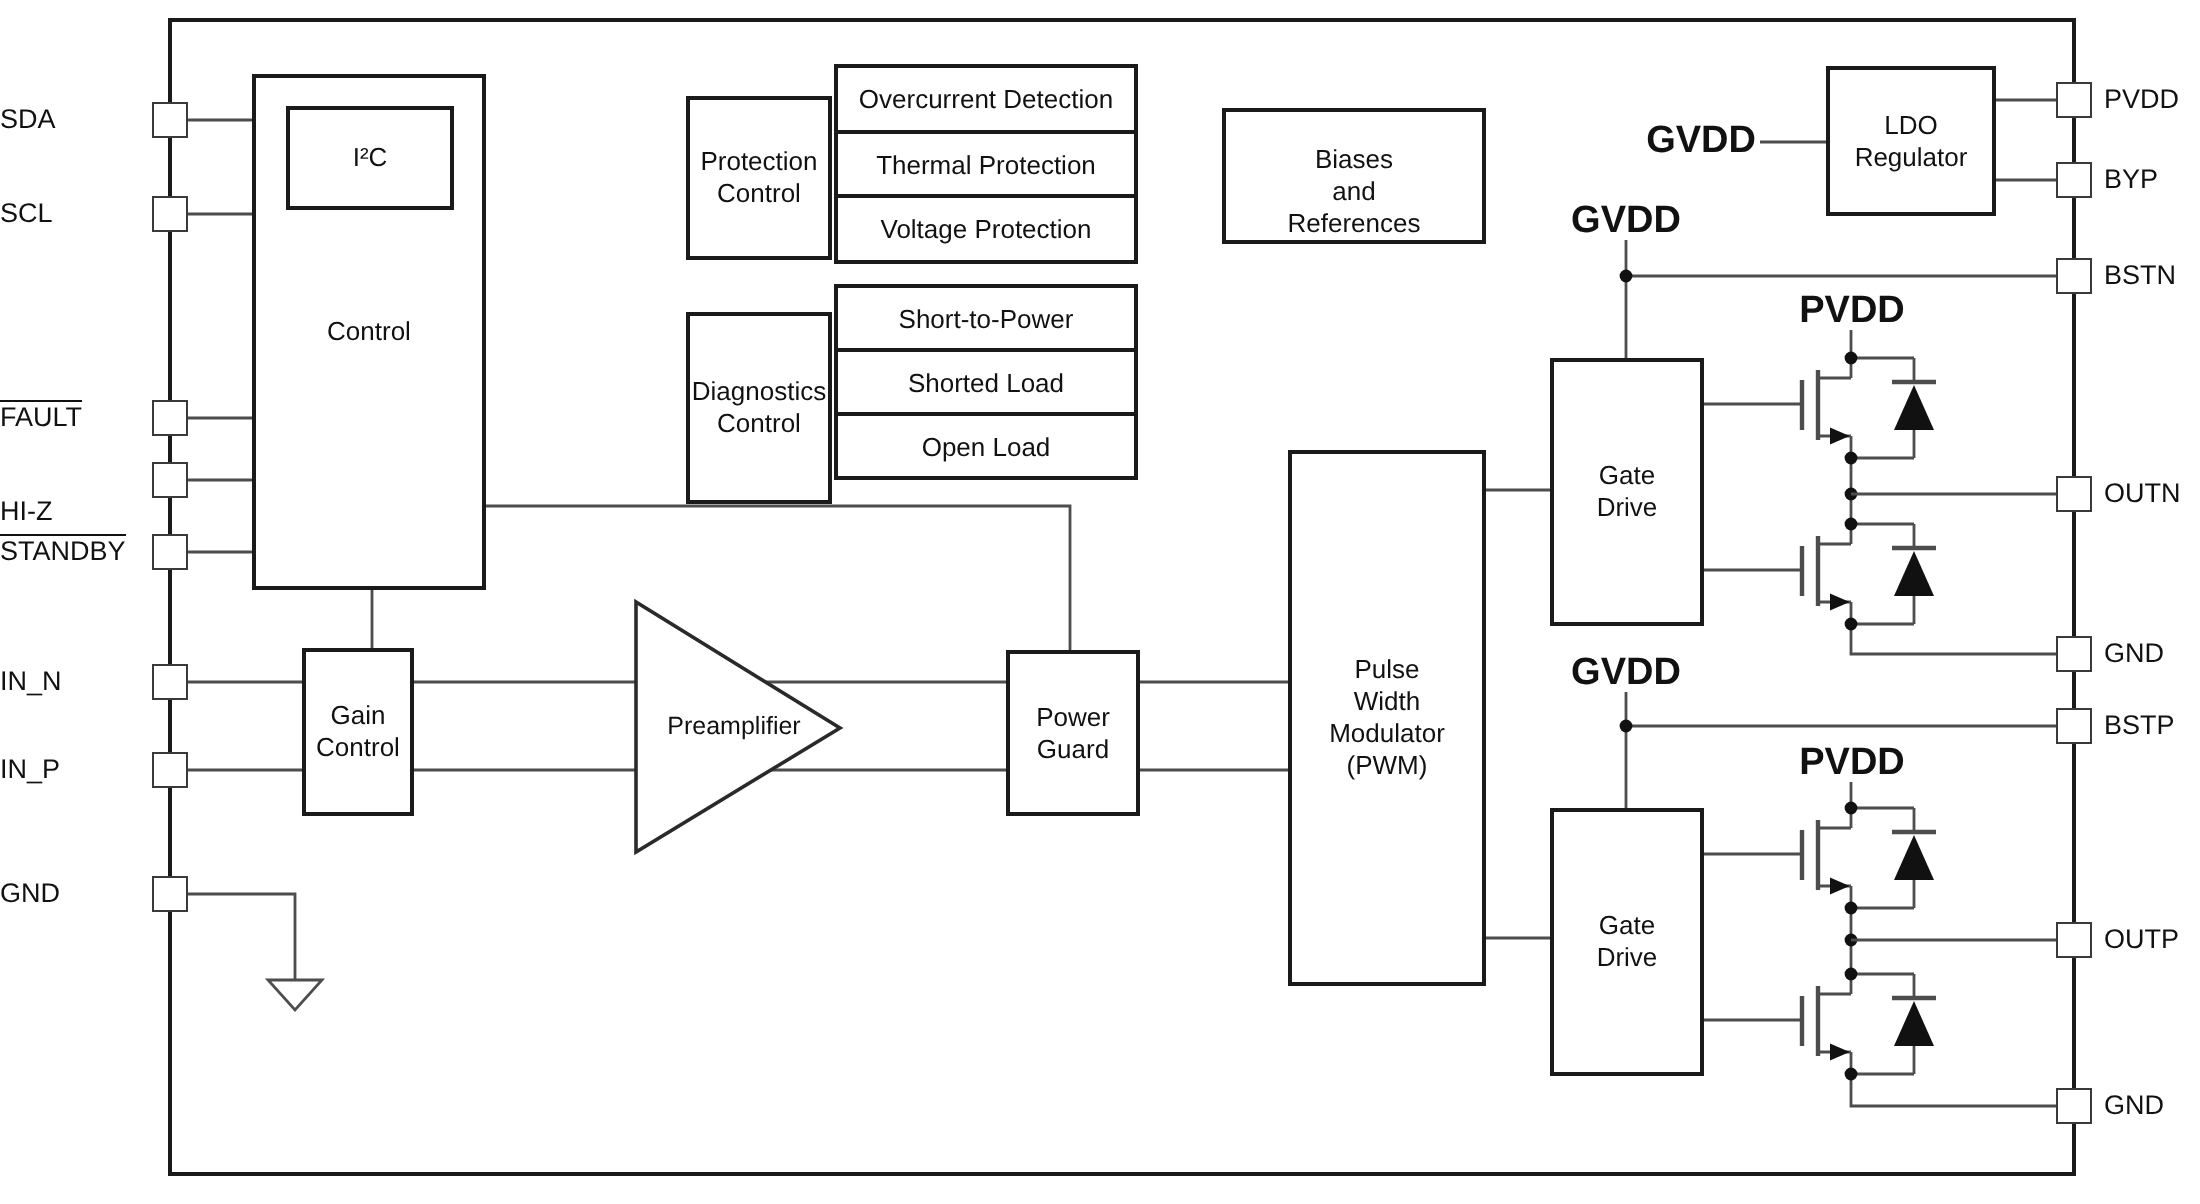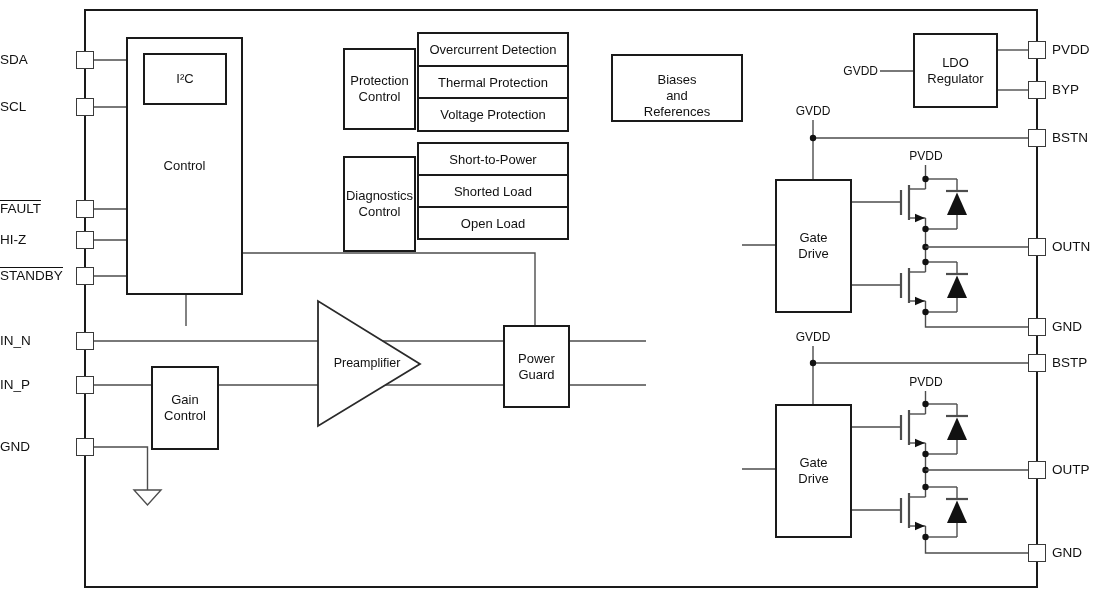--- a/index.html
+++ b/index.html
@@ -31,22 +31,23 @@
     position:absolute;width:18px;height:18px;box-sizing:border-box;
     border:1.5px solid #3a3a3a;background:#fff;
   }
   .pinlabel{
     position:absolute;font-size:13.5px;line-height:17px;height:17px;white-space:nowrap;
   }
   .pinlabel.left{left:0;width:70px;text-align:left;}
   .pinlabel.right{left:1052px;width:80px;text-align:left;}
   .ol{display:inline-block;border-top:1.5px solid #111;line-height:15px;}
   .netlabel{
-    position:absolute;font-size:12px;line-height:16px;width:60px;text-align:center;
+    position:absolute;font-size:19px;line-height:16px;width:60px;text-align:center;
     white-space:nowrap;
+    font-weight:bold;
   }
   .netlabel.r{text-align:right;}
   .lbl-preamp{
     position:absolute;left:328px;top:356px;width:78px;text-align:center;
     font-size:12.5px;
   }
 </style>
 </head>
 <body>
 
@@ -179,32 +180,38 @@
     <span>Biases
 and
 References</span>
   </div>
 
   <div class="blk" style="left:913px;top:33px;width:85px;height:75px;">
     <span>LDO
 Regulator</span>
   </div>
 
-  <div class="blk" style="left:151px;top:324px;width:68px;height:84px;margin-top:42px;">
+  <div class="blk" style="left:151px;top:324px;width:56px;height:84px;">
     <span>Gain
 Control</span>
   </div>
 
   <div class="lbl-preamp">Preamplifier</div>
 
   <div class="blk" style="left:503px;top:325px;width:67px;height:83px;">
     <span>Power
 Guard</span>
   </div>
 
+  <div class="blk" style="left:644px;top:225px;width:99px;height:268px;">
+    <span>Pulse
+Width
+Modulator
+(PWM)</span>
+  </div>
 
   <div class="blk" style="left:775px;top:179px;width:77px;height:134px;">
     <span>Gate
 Drive</span>
   </div>
   <div class="blk" style="left:775px;top:404px;width:77px;height:134px;">
     <span>Gate
 Drive</span>
   </div>
 
@@ -213,21 +220,21 @@
   <div class="netlabel" style="left:783px;top:329px;">GVDD</div>
   <div class="netlabel" style="left:896px;top:148px;">PVDD</div>
   <div class="netlabel" style="left:896px;top:374px;">PVDD</div>
 
   <div class="pinlabel left" style="top:51px;"><span>SDA</span></div>
   <div class="pinbox" style="left:76px;top:51px;"></div>
   <div class="pinlabel left" style="top:98px;"><span>SCL</span></div>
   <div class="pinbox" style="left:76px;top:98px;"></div>
   <div class="pinlabel left" style="top:200px;"><span class="ol">FAULT</span></div>
   <div class="pinbox" style="left:76px;top:200px;"></div>
-  <div class="pinlabel left" style="top:231px;"><span>HI-Z</span></div>
+  <div class="pinlabel left" style="top:247px;"><span>HI-Z</span></div>
   <div class="pinbox" style="left:76px;top:231px;"></div>
   <div class="pinlabel left" style="top:267px;"><span class="ol">STANDBY</span></div>
   <div class="pinbox" style="left:76px;top:267px;"></div>
   <div class="pinlabel left" style="top:332px;"><span>IN_N</span></div>
   <div class="pinbox" style="left:76px;top:332px;"></div>
   <div class="pinlabel left" style="top:376px;"><span>IN_P</span></div>
   <div class="pinbox" style="left:76px;top:376px;"></div>
   <div class="pinlabel left" style="top:438px;"><span>GND</span></div>
   <div class="pinbox" style="left:76px;top:438px;"></div>
 

